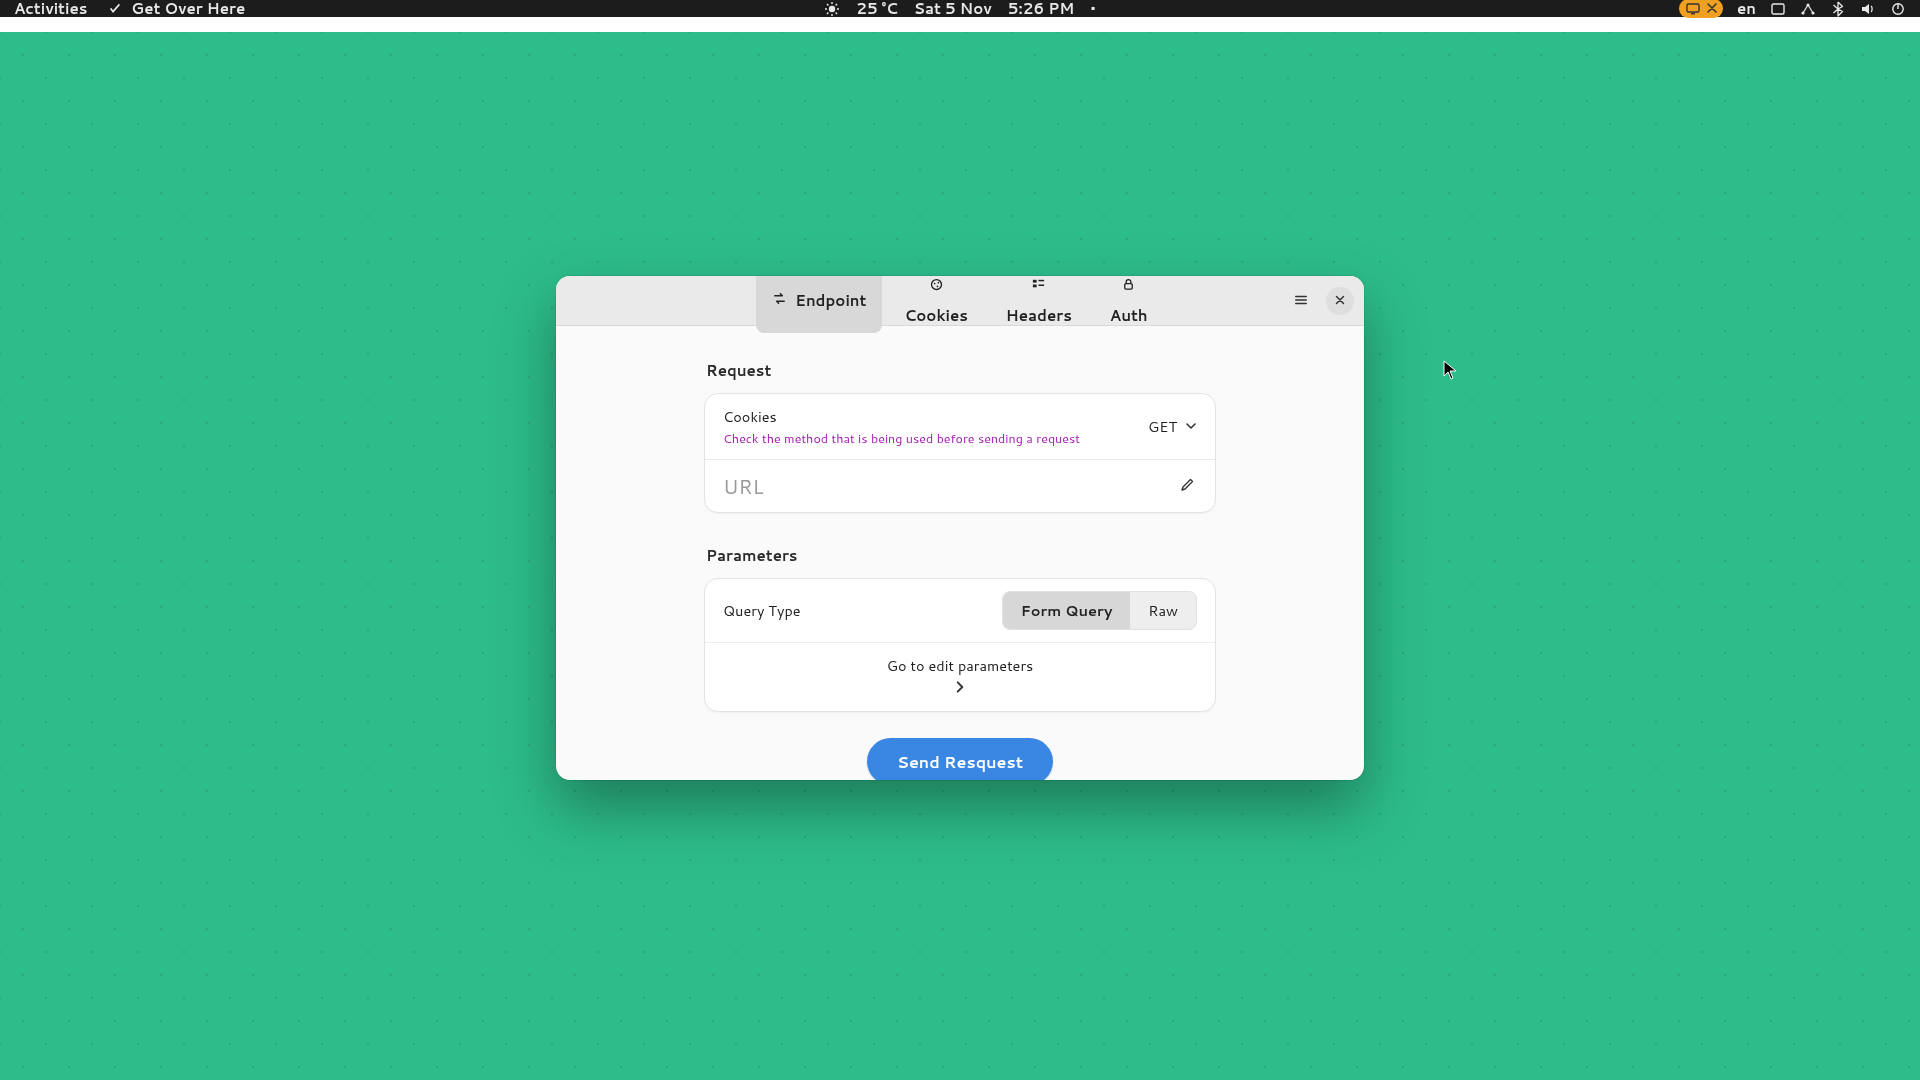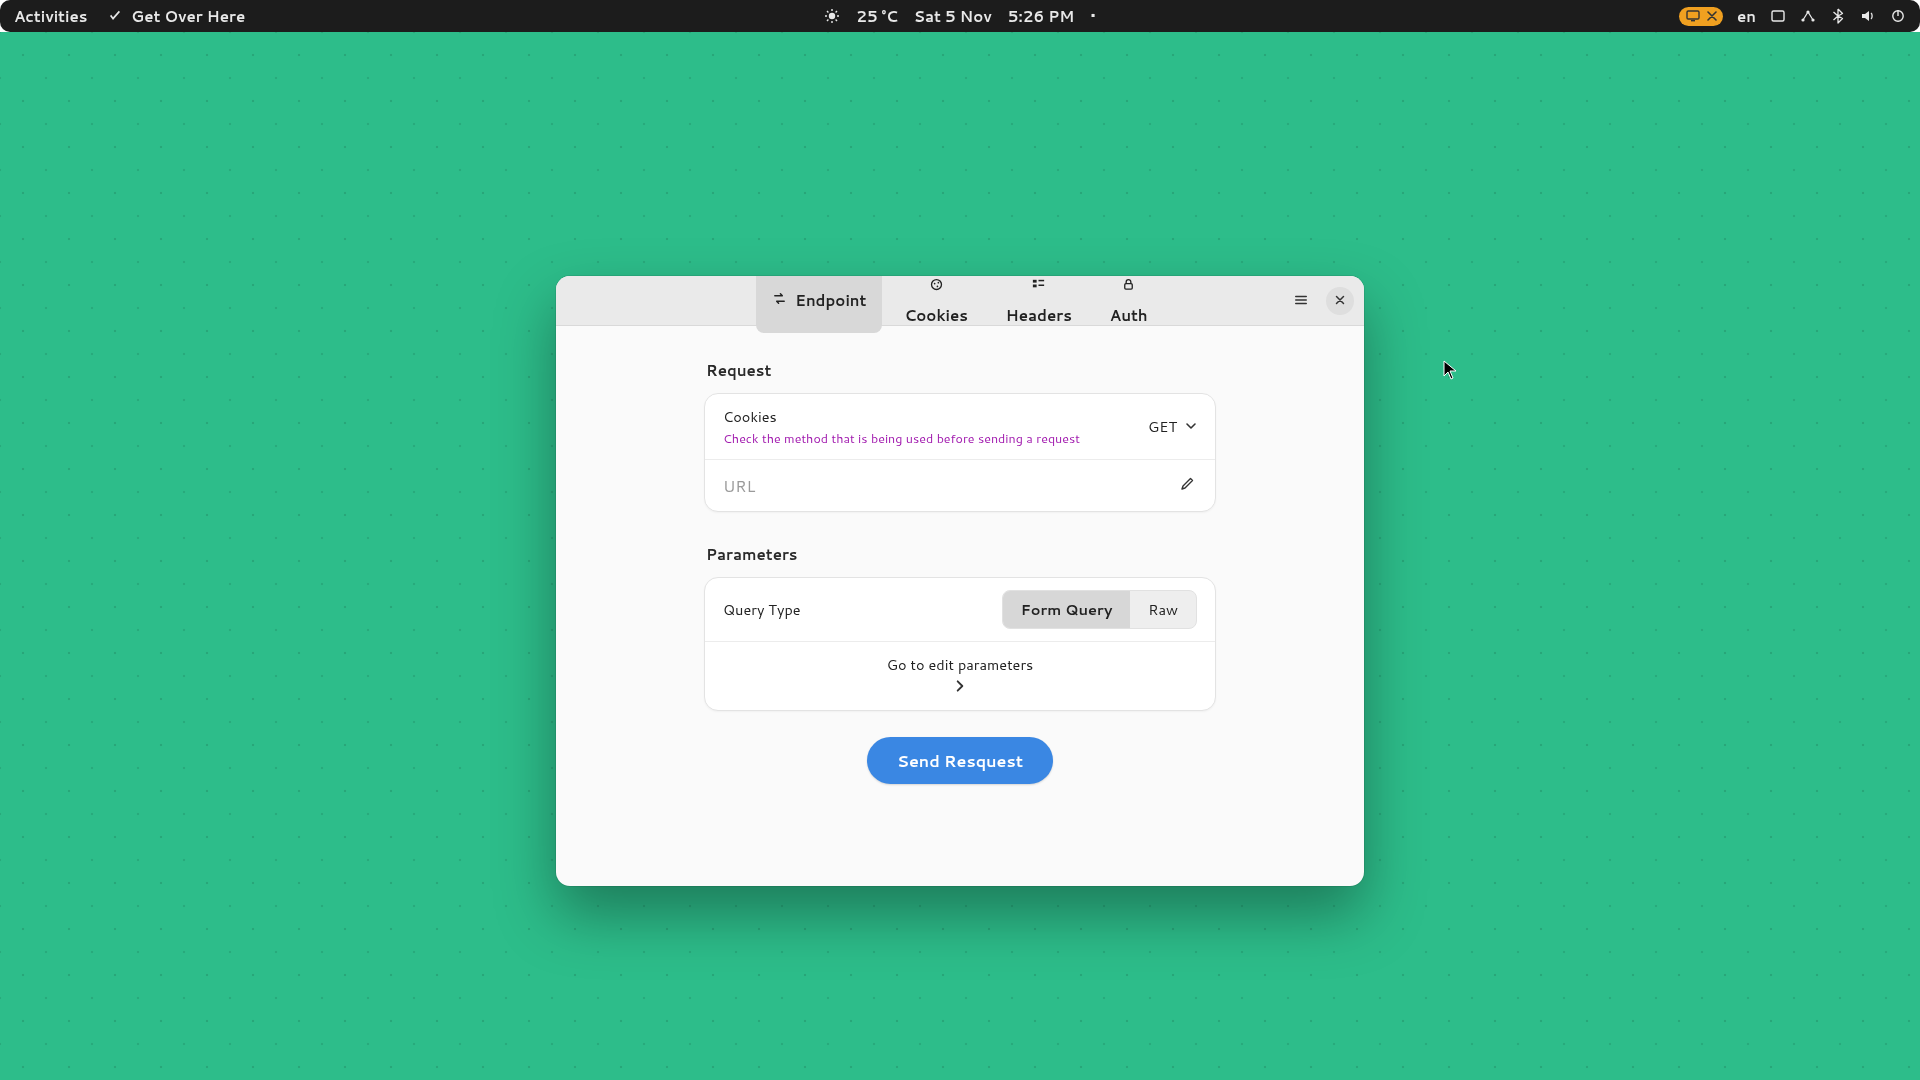--- a/index.html
+++ b/index.html
@@ -1,23 +1,23 @@
 <!DOCTYPE html>
 <html><head>
 <meta charset="utf-8">
 <style>
   * { margin: 0; padding: 0; box-sizing: border-box; font-family: "Cantarell", "Ubuntu", "Segoe UI", sans-serif; }
   html, body { width: 1920px; height: 1080px; overflow: hidden; }
 
   
   .topbar {
-    position: absolute; top: 0; left: 0; right: 0; height: 32px;
+    position: absolute; top: 0; left: 0; right: 0; height: 17px;
     background: #1c1c1c; color: #e8e8e8; display: flex;
     align-items: center; font-size: 15px; font-weight: 600;
-    padding: 0 14px; z-index: 10; border-radius: 10px;
+    padding: 0 14px; z-index: 10;
   }
   .topbar .left, .topbar .center, .topbar .right { display: flex; align-items: center; gap: 20px; }
   .topbar .left  { flex: 1; justify-content: flex-start; }
   .topbar .center{ flex: 1; justify-content: center; gap: 16px; }
   .topbar .right { flex: 1; justify-content: flex-end; gap: 14px; }
   .topbar .app   { display: flex; align-items: center; gap: 8px; }
   .topbar .pill  {
     background: #f0a020; color: #222; border-radius: 12px;
     display: flex; align-items: center; padding: 1px 6px; gap: 6px; font-size: 12px;
   }
@@ -37,21 +37,21 @@
   }
 
   
   .cursor {
     position: absolute; width: 14px; height: 20px; z-index: 30;
     pointer-events: none;
   }
 
   
   .app-window {
-    position: absolute; width: 808px; height: 610px;
+    position: absolute; width: 808px; height: 504px;
     left: 556px; top: 276px;  
     background: #fafafa; border-radius: 14px;
     box-shadow: 0 28px 60px rgba(0,0,0,0.35), 0 0 0 1px rgba(0,0,0,0.08);
     overflow: hidden; z-index: 20;
   }
 
   
   .headerbar {
     height: 50px; background: #eaeaea;
     border-bottom: 1px solid #d9d9d9;
@@ -91,21 +91,21 @@
     box-shadow: 0 1px 2px rgba(0,0,0,0.04);
   }
   .row {
     display: flex; align-items: center; justify-content: space-between;
     padding: 12px 18px; min-height: 52px;
   }
   .row + .row { border-top: 1px solid #ececec; }
   .row .lead { display: flex; flex-direction: column; gap: 2px; }
   .row .lead .title { font-size: 14.5px; color: #222; }
   .row .lead .sub   { font-size: 12.5px; color: #a21caf; }
-  .row .placeholder-title { font-size: 16px; color: #9a9a9a; }
+  .row .placeholder-title { font-size: 20px; color: #9a9a9a; }
 
   
   .combo {
     display: flex; align-items: center; gap: 8px; cursor: pointer;
     font-size: 14.5px; color: #222;
   }
   .combo svg { width: 12px; height: 12px; }
 
   
   .icon-btn { width: 20px; height: 20px; display: flex; align-items: center; justify-content: center; cursor: pointer; }

